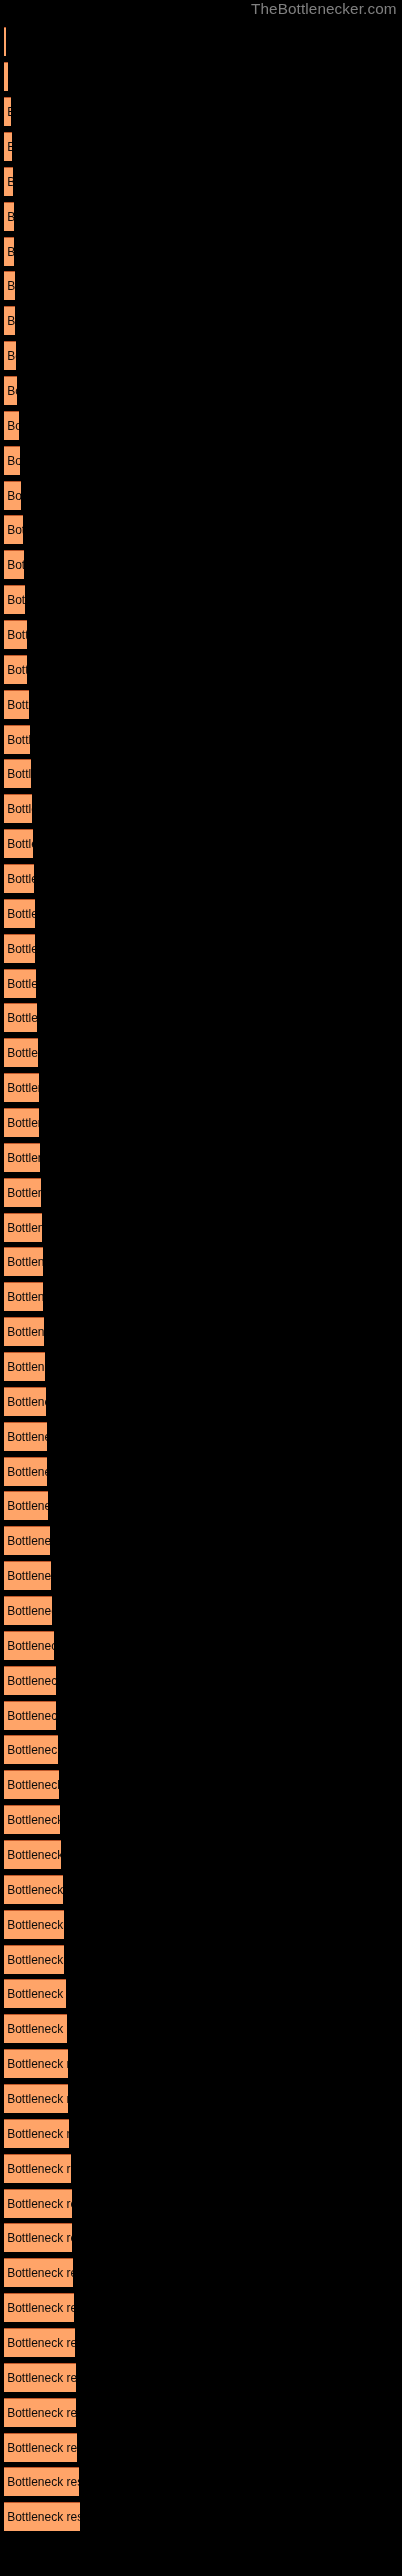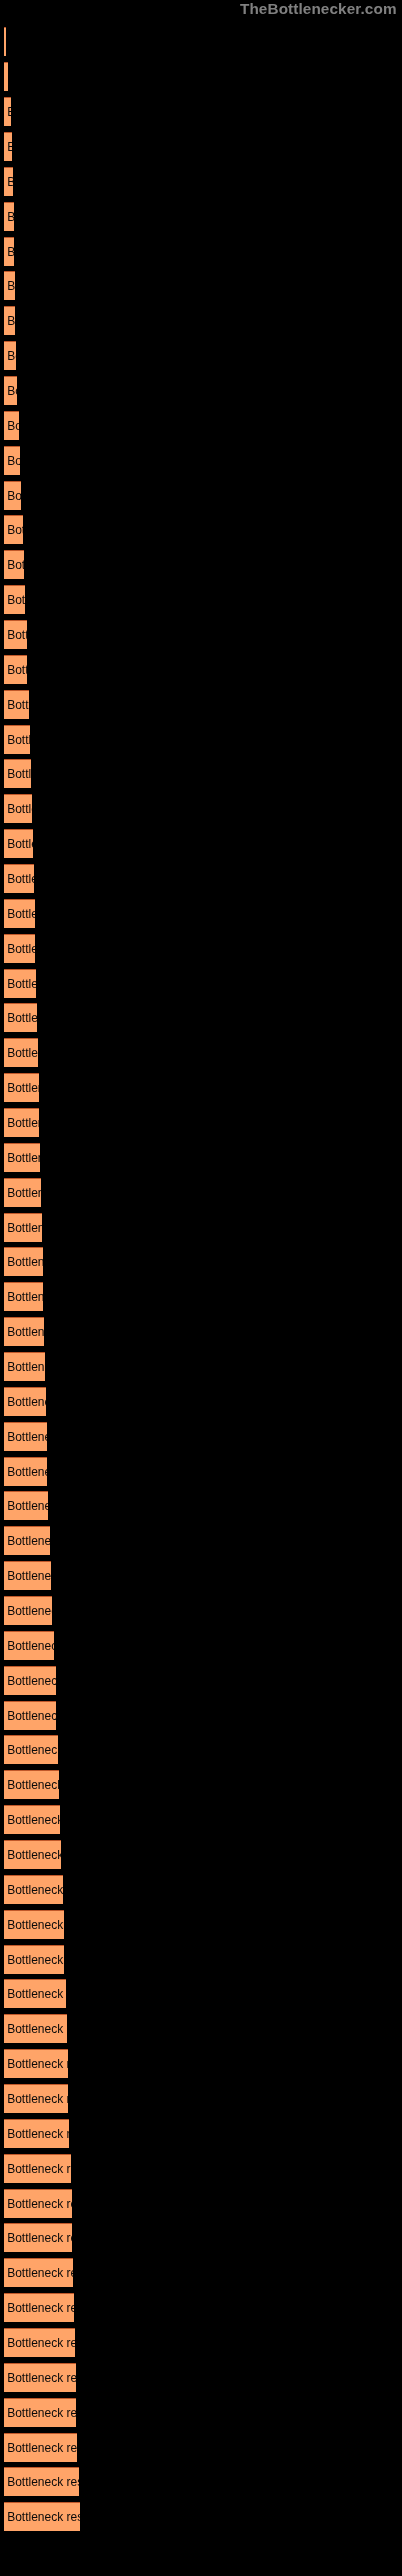--- a/index.html
+++ b/index.html
@@ -30,21 +30,20 @@
     align-items: flex-start;
     justify-content: flex-end;
   }
   #site-title {
     color: #808080;
     font-size: 15.3px;
     line-height: 18.5px;
     letter-spacing: 0.1px;
     white-space: nowrap;
     font-family: "Liberation Sans", sans-serif;
-    font-weight: bold;
   }
 
   
   #chart {
     position: absolute;
     top: 21px;
     left: 0;
     width: 403px;
     height: 2555px;
   }

